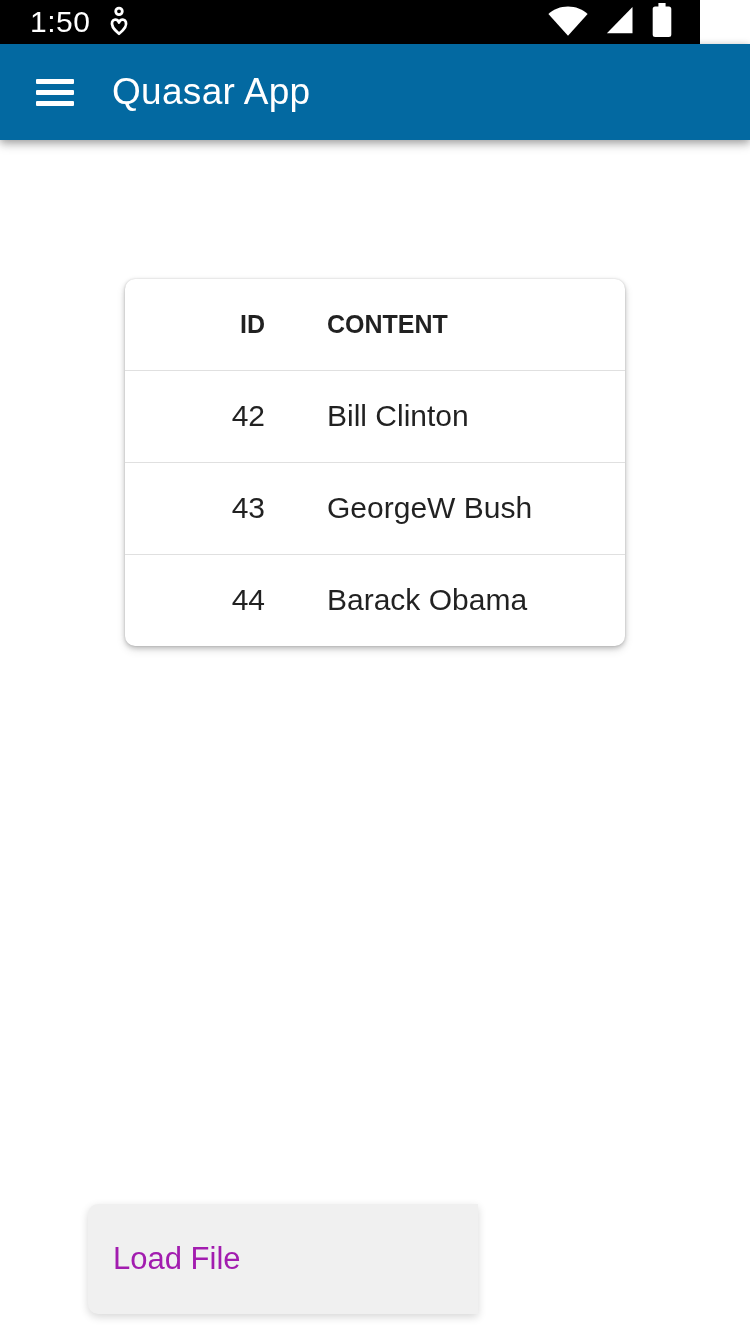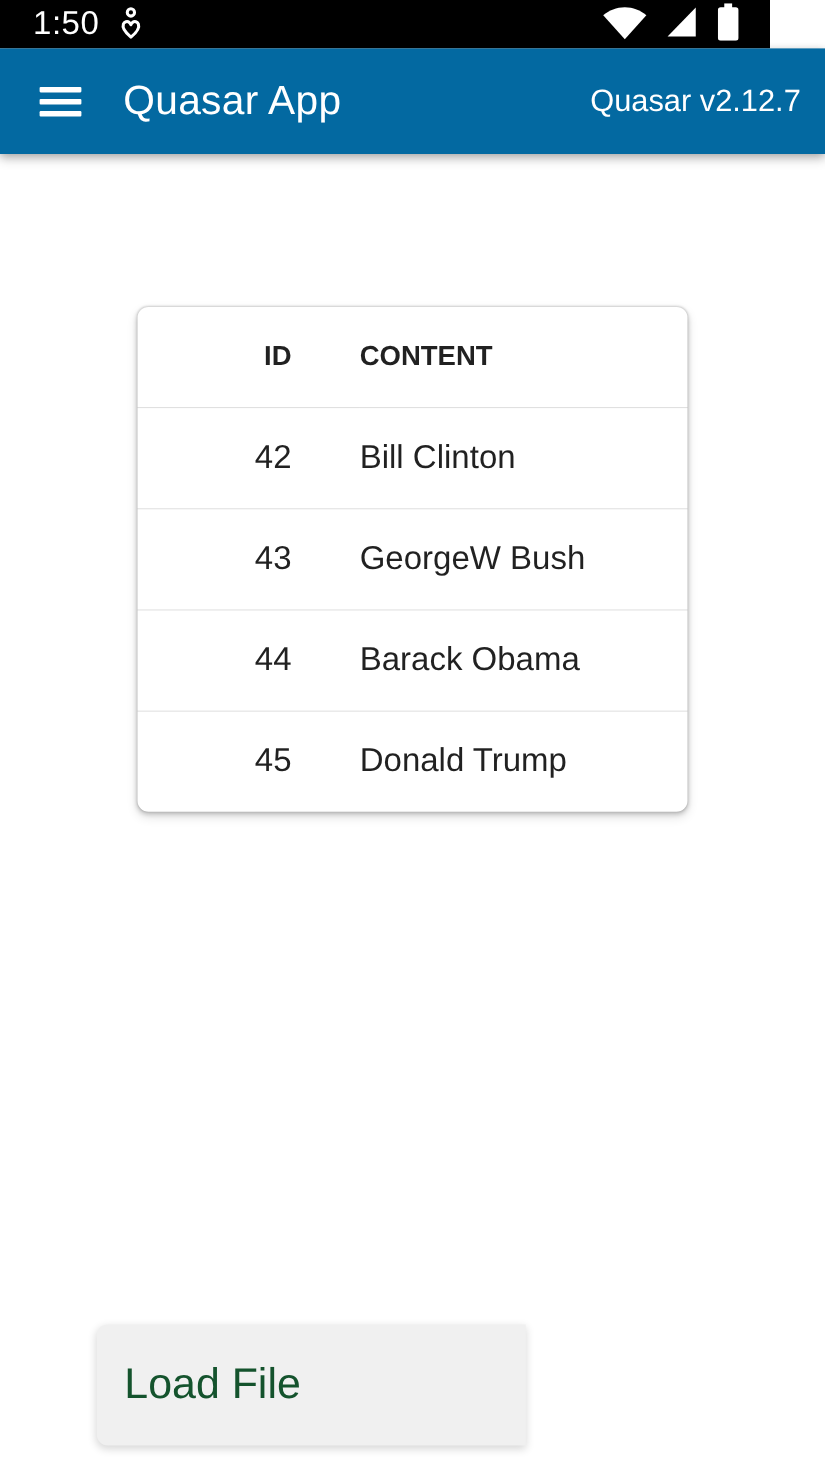--- a/index.html
+++ b/index.html
@@ -56,21 +56,21 @@
     border-top:13px solid #757575;
   }
   .range-label{ margin-left:48px; }
   
   .file-field{
     position:absolute; left:88px; top:1204px; width:390px; height:110px;
     background:#f0f0f0; border-radius:10px 0 0 10px;
     display:flex; align-items:center; padding-left:25px; cursor:pointer;
     box-shadow:0 3px 8px rgba(0,0,0,.16);
   }
-  .file-field-label{ color:#14532d; font-size:39px; }
+  .file-field-label{ color:#a21caf; font-size:31px; }
   .save-btn{
     position:absolute; left:475px; top:1204px; width:190px; height:110px;
     background:#fff; border:none; border-radius:10px;
     display:flex; align-items:center; justify-content:center;
     font-family:"Liberation Sans", sans-serif;
     font-size:30px; font-weight:700; letter-spacing:.8px; color:#1c1c1c;
     cursor:pointer; z-index:3;
     box-shadow:0 2px 7px rgba(0,0,0,.3), 0 0 3px rgba(0,0,0,.12);
   }
 </style>
@@ -107,21 +107,20 @@
     </span>
   </div>
 
   <div class="app-header">
     <div class="menu-btn">
       <div class="bar"></div>
         <div class="bar"></div>
         <div class="bar"></div>
     </div>
     <div class="app-title">Quasar App</div>
-    <div class="app-version">Quasar v2.12.7</div>
   </div>
 
   <div class="card">
     <table class="qtable">
       <thead>
         <tr>
           <th class="col-id">ID</th>
           <th class="col-content">CONTENT</th>
         </tr>
       </thead>
@@ -131,24 +130,20 @@
           <td class="col-content">Bill Clinton</td>
         </tr>
         <tr>
           <td class="col-id">43</td>
           <td class="col-content">GeorgeW Bush</td>
         </tr>
         <tr>
           <td class="col-id">44</td>
           <td class="col-content">Barack Obama</td>
         </tr>
-        <tr>
-          <td class="col-id">45</td>
-          <td class="col-content">Donald Trump</td>
-        </tr>
       </tbody>
     </table>
   </div>
 
   <div class="file-field">
     <span class="file-field-label">Load File</span>
   </div>
 
 </div>
 

